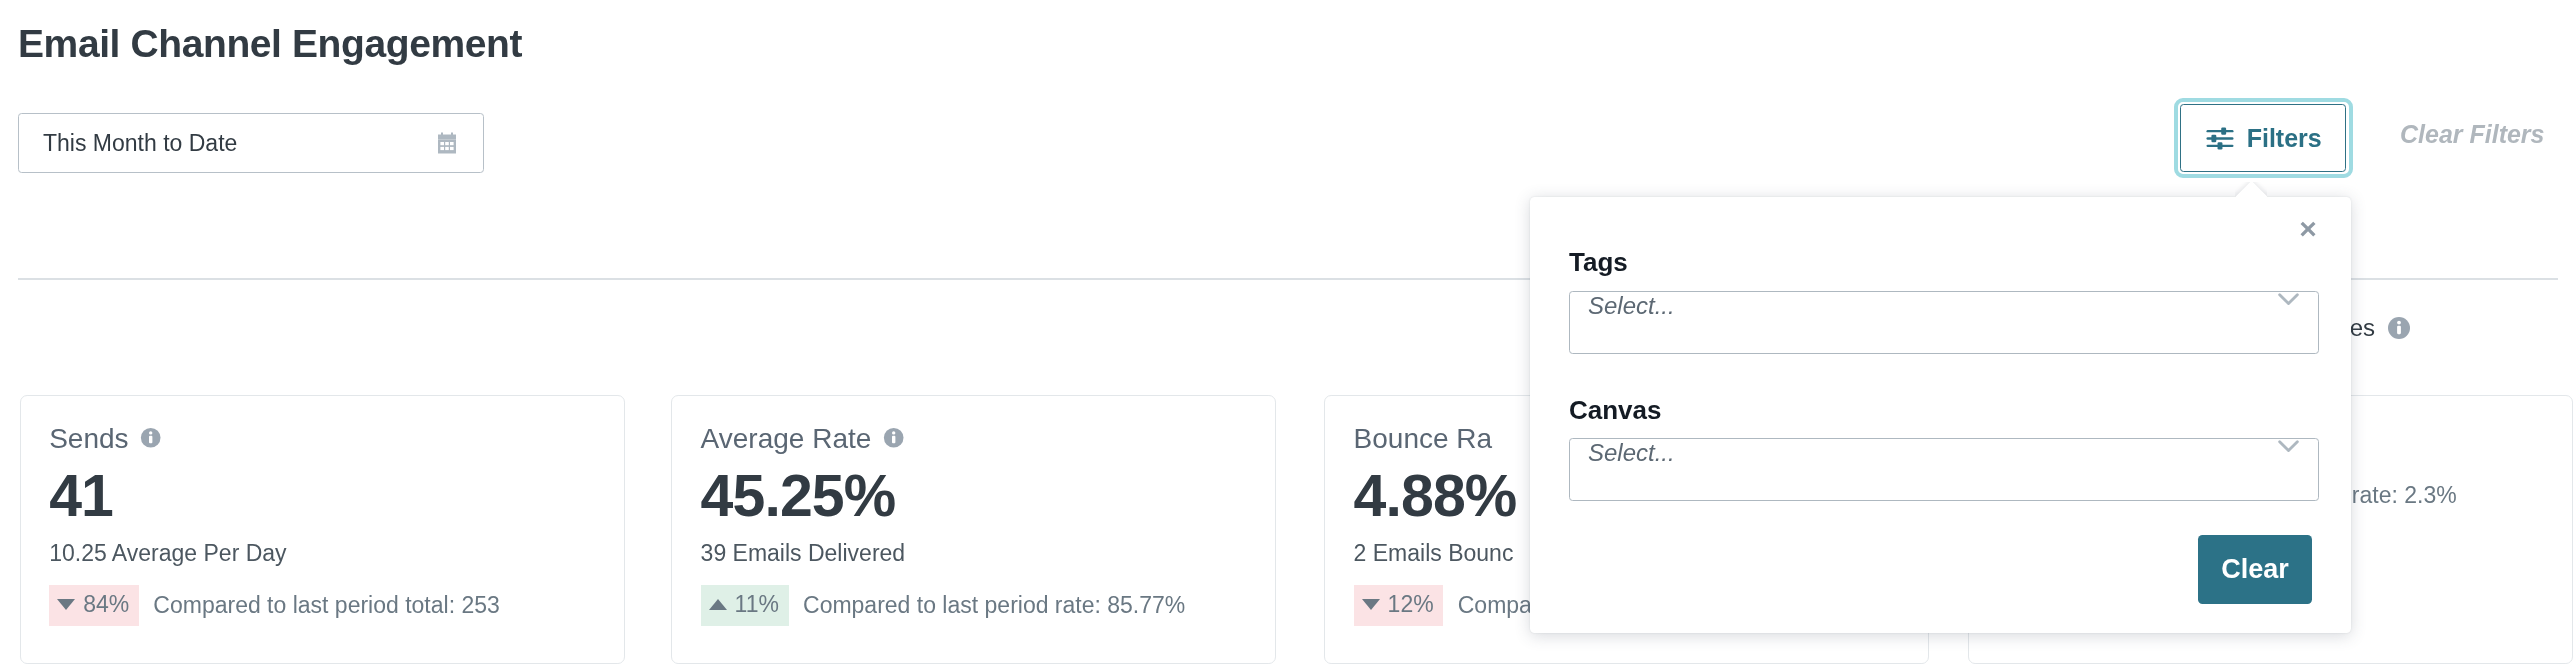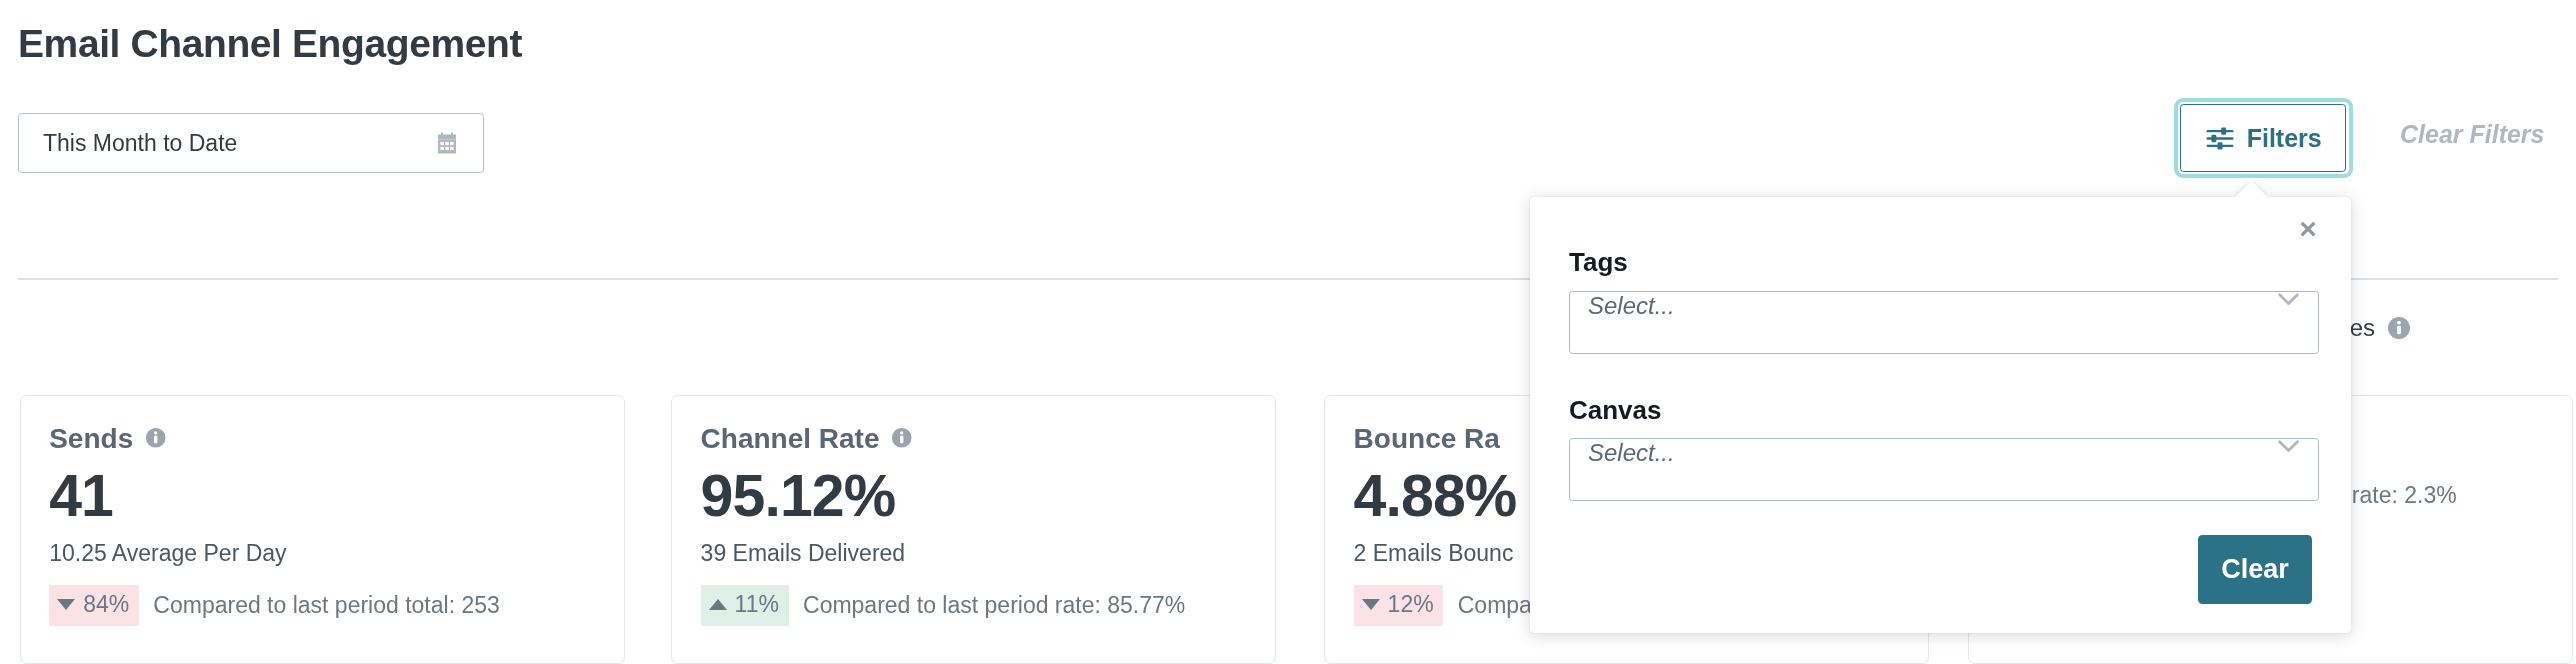--- a/index.html
+++ b/index.html
@@ -160,21 +160,21 @@
 
   .card-head {
     display: flex;
     align-items: center;
     gap: 11.6px;
     height: 36px;
     white-space: nowrap;
   }
   .card-title {
     font-size: 28px;
-    font-weight: 700;
+    font-weight: 400;
     color: #5a6673;
   }
   .card-value {
     margin-top: 9px;
     font-size: 59px;
     font-weight: 700;
     color: #323b43;
     letter-spacing: -0.9px;
     line-height: 1.05;
     white-space: nowrap;
@@ -396,30 +396,30 @@
         <span class="delta-badge down">
           <span class="tri down"></span>
           <span>84%</span>
         </span>
         <span class="delta-text">Compared to last period total: 253</span>
       </div>
     </div>
 
     <div class="card c2">
       <div class="card-head">
-        <span class="card-title">Channel Rate</span>
+        <span class="card-title">Average Rate</span>
         <span>
           <svg class="info-icon-sm" viewBox="0 0 24 24" aria-hidden="true">
             <circle cx="12" cy="12" r="11" fill="#9aa5b0"></circle>
             <circle cx="12" cy="6.6" r="1.9" fill="#ffffff"></circle>
             <rect x="10.1" y="9.8" width="3.8" height="8.4" rx="1.1" fill="#ffffff"></rect>
           </svg>
         </span>
       </div>
-      <div class="card-value">95.12%</div>
+      <div class="card-value">45.25%</div>
       <div class="card-sub">39 Emails Delivered</div>
       <div class="card-delta">
         <span class="delta-badge up">
           <span class="tri up"></span>
           <span>11%</span>
         </span>
         <span class="delta-text">Compared to last period rate: 85.77%</span>
       </div>
     </div>
 

